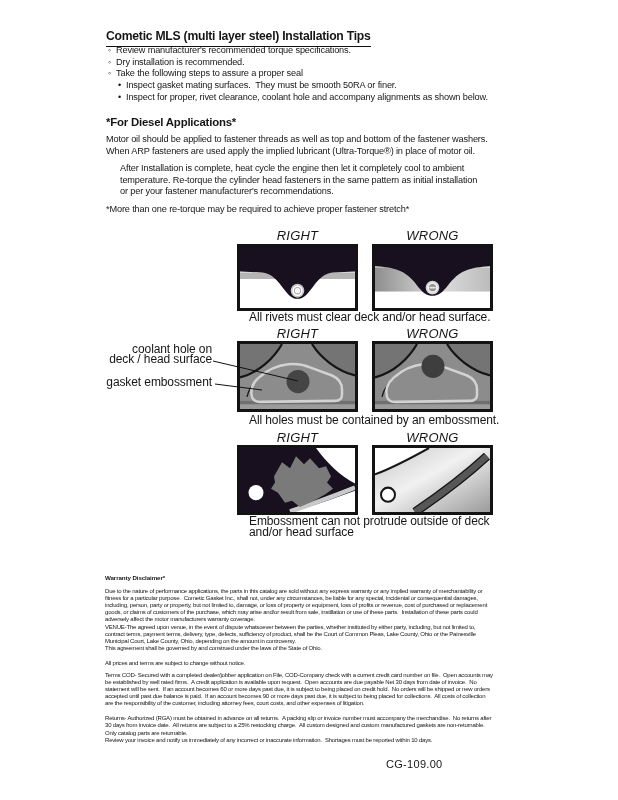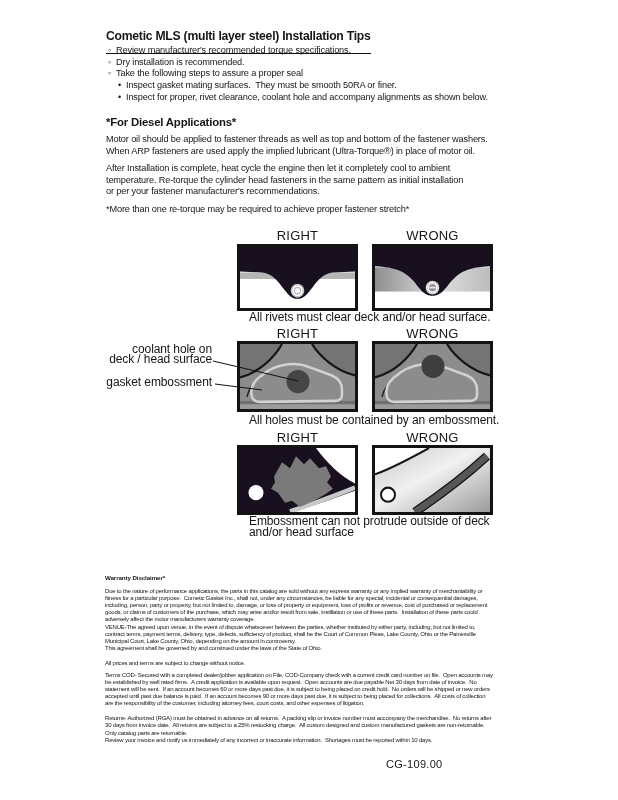--- a/index.html
+++ b/index.html
@@ -8,31 +8,31 @@
     width:618px;height:800px;
     background:#ffffff;
     font-family:"Liberation Sans", sans-serif;
     color:#161616;
     overflow:hidden;
   }
   .abs{position:absolute;}
   .pre{white-space:pre;}
   .title{
     font-size:12.2px;font-weight:bold;letter-spacing:-0.25px;
-    border-bottom:1.4px solid #111;padding-bottom:10px;
+    border-bottom:1.4px solid #111;padding-bottom:3px;
     display:inline-block;
   }
   .body-text{font-size:9.2px;letter-spacing:-0.15px;line-height:11.7px;}
   .bullets{left:108px;top:45px;}
   .b-line{display:flex;line-height:11.7px;font-size:9.2px;letter-spacing:-0.15px;}
   .b-line .glyph{width:8px;flex:0 0 8px;}
   .b-line.lvl2{margin-left:10px;}
   .section-head{font-size:11.4px;font-weight:bold;letter-spacing:-0.2px;}
   .dlabel{
-    width:121px;text-align:center;font-size:13px;line-height:14px;letter-spacing:0.2px;
+    width:121px;text-align:center;font-size:13px;line-height:14px;letter-spacing:0.2px;font-style:italic;
   }
   .dimg{
     width:121px;box-sizing:border-box;border:3px solid #131313;background:#fff;
   }
   .dimg svg{display:block;width:100%;height:100%;}
   .caption{font-size:12px;letter-spacing:-0.1px;line-height:10.5px;margin-left:12px;}
   .callout{font-size:12px;letter-spacing:-0.1px;line-height:10px;text-align:right;}
   .disc{font-size:6px;letter-spacing:-0.2px;line-height:7px;}
   .disc-head{font-size:6.2px;font-weight:bold;letter-spacing:-0.1px;}
   .docnum{font-size:11px;letter-spacing:0.3px;}
@@ -65,21 +65,21 @@
     </div>
     <div class="b-line lvl2">
       <span class="glyph">•</span>
       <span class="pre">Inspect for proper, rivet clearance, coolant hole and accompany alignments as shown below.</span>
     </div>
   </div>
 
   <div class="abs section-head" style="left:106px;top:116px;">*For Diesel Applications*</div>
   <div class="abs body-text pre" style="left:106px;top:134px;">Motor oil should be applied to fastener threads as well as top and bottom of the fastener washers.
 When ARP fasteners are used apply the implied lubricant (Ultra-Torque®) in place of motor oil.</div>
-  <div class="abs body-text pre" style="left:106px;top:163px;">After Installation is complete, heat cycle the engine then let it completely cool to ambient
+  <div class="abs body-text pre" style="left:120px;top:163px;">After Installation is complete, heat cycle the engine then let it completely cool to ambient
 temperature. Re-torque the cylinder head fasteners in the same pattern as initial installation
 or per your fastener manufacturer's recommendations.</div>
   <div class="abs body-text pre" style="left:106px;top:204px;">*More than one re-torque may be required to achieve proper fastener stretch*</div>
 
   <div class="abs dlabel" style="left:237px;top:229px;">RIGHT</div>
   <div class="abs dlabel" style="left:372px;top:229px;">WRONG</div>
 
   <div class="abs dimg" style="left:237px;top:244px;height:67px;">
     <svg viewBox="0 0 115 60" preserveAspectRatio="none">
       <rect x="0" y="0" width="115" height="60" fill="#ffffff"></rect>

